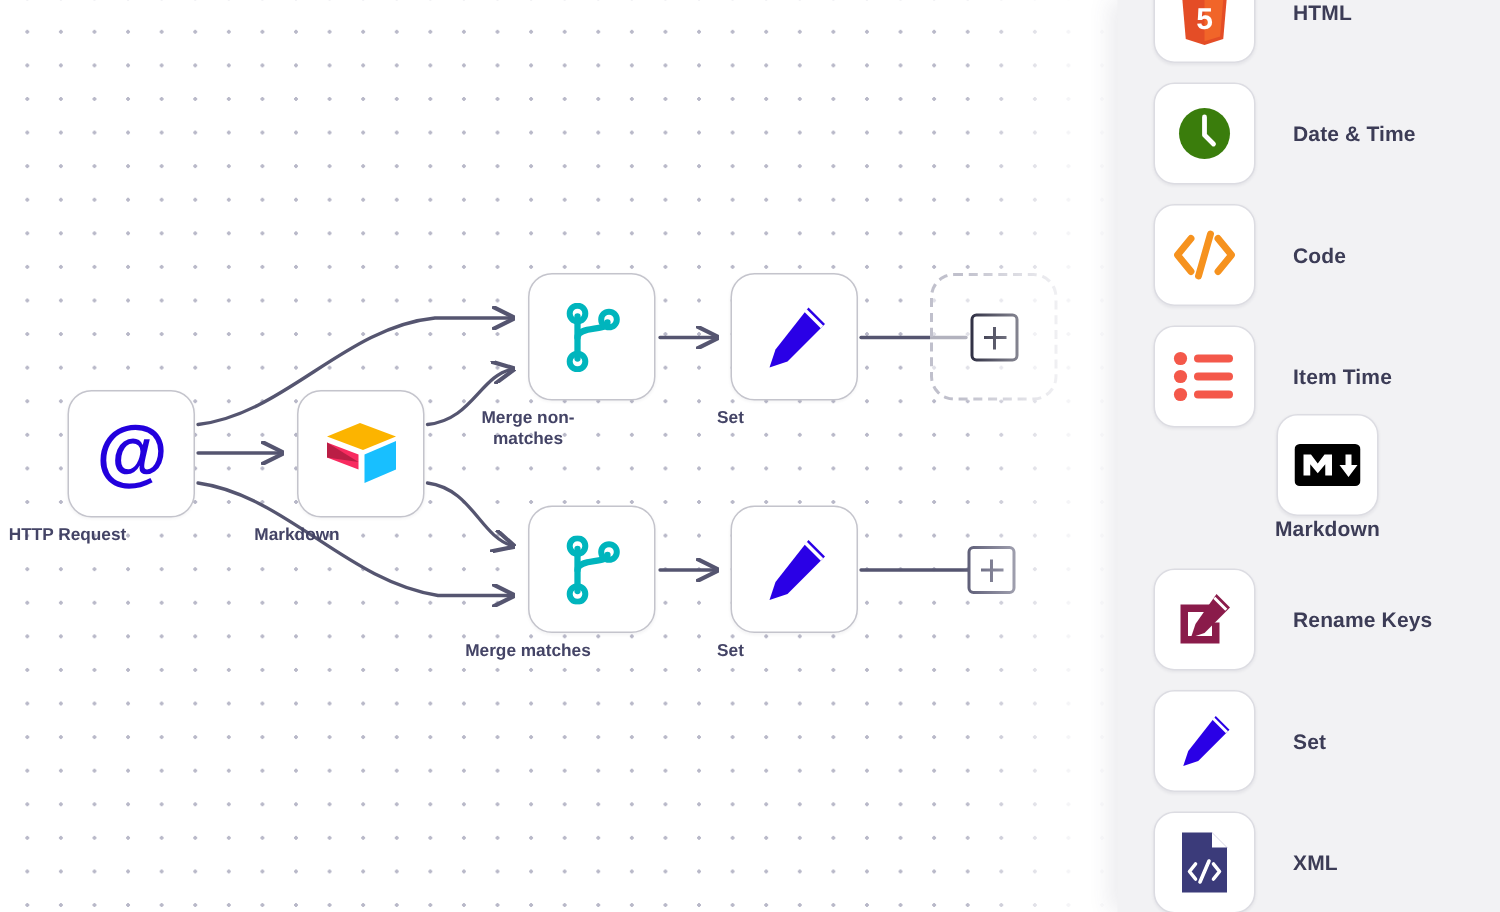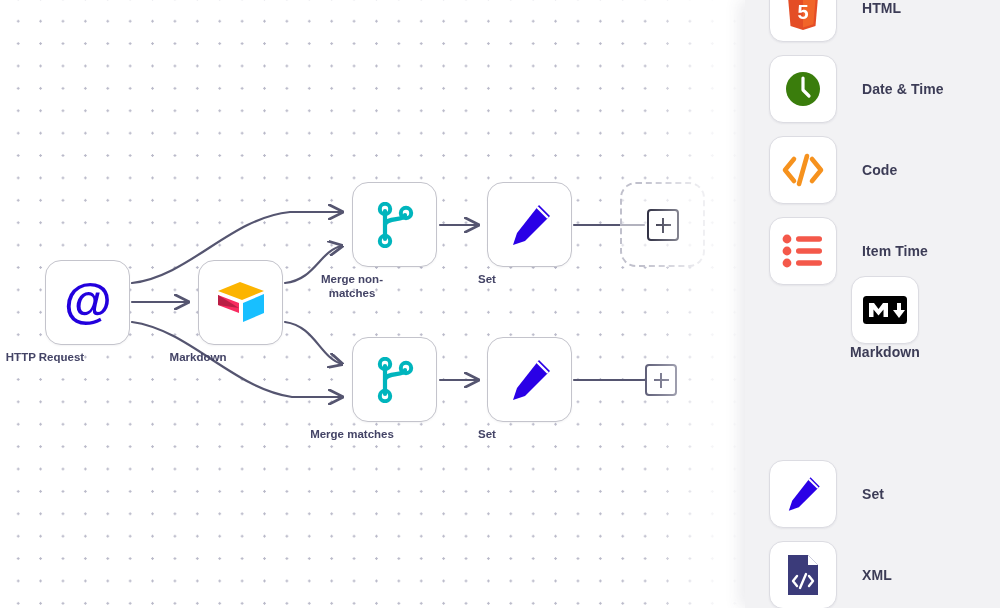--- a/index.html
+++ b/index.html
@@ -327,20 +327,30 @@
       <div class="side-card">
         <svg class="ico" width="44" height="28" viewBox="0 0 44 28">
           <rect x="0" y="0" width="44" height="28" rx="3.5" fill="#000000"></rect>
           <path d="M6 21 L6 7 L11 7 L15.5 13 L20 7 L25 7 L25 21 L20.5 21 L20.5 13.5 L15.5 19.5 L10.5 13.5 L10.5 21 Z" fill="#ffffff"></path>
           <path d="M34 7 L38 7 L38 14 L42 14 L36 22 L30 14 L34 14 Z" fill="#ffffff"></path>
         </svg>
       </div>
       <div class="side-label">Markdown</div>
     </div>
 
+    <div class="side-item" style="top:373px;">
+      <div class="side-card">
+        <svg class="ico" width="40" height="40" viewBox="0 0 40 40">
+          <path d="M4 10 L24 10 L24 15 L9 15 L9 31 L25 31 L25 22 L30 22 L30 36 L4 36 Z" fill="#8a1b4a"></path>
+          <path d="M28 3 L37 12 L20 29 L11 32 L14 23 Z" fill="#8a1b4a"></path>
+          <path d="M26.5 5.5 L34.5 13.5" stroke="#ffffff" stroke-width="2"></path>
+        </svg>
+      </div>
+      <div class="side-label">Rename Keys</div>
+    </div>
 
     <div class="side-item" style="top:454px;">
       <div class="side-card">
         <svg class="ico" width="40" height="40" viewBox="0 0 48 48">
           <path d="M33 4 L44 15 L19 40 L7 44 L11 32 Z" fill="#2a00e6"></path>
           <path d="M31 6 L42 17" stroke="#ffffff" stroke-width="2.4"></path>
         </svg>
       </div>
       <div class="side-label">Set</div>
     </div>

